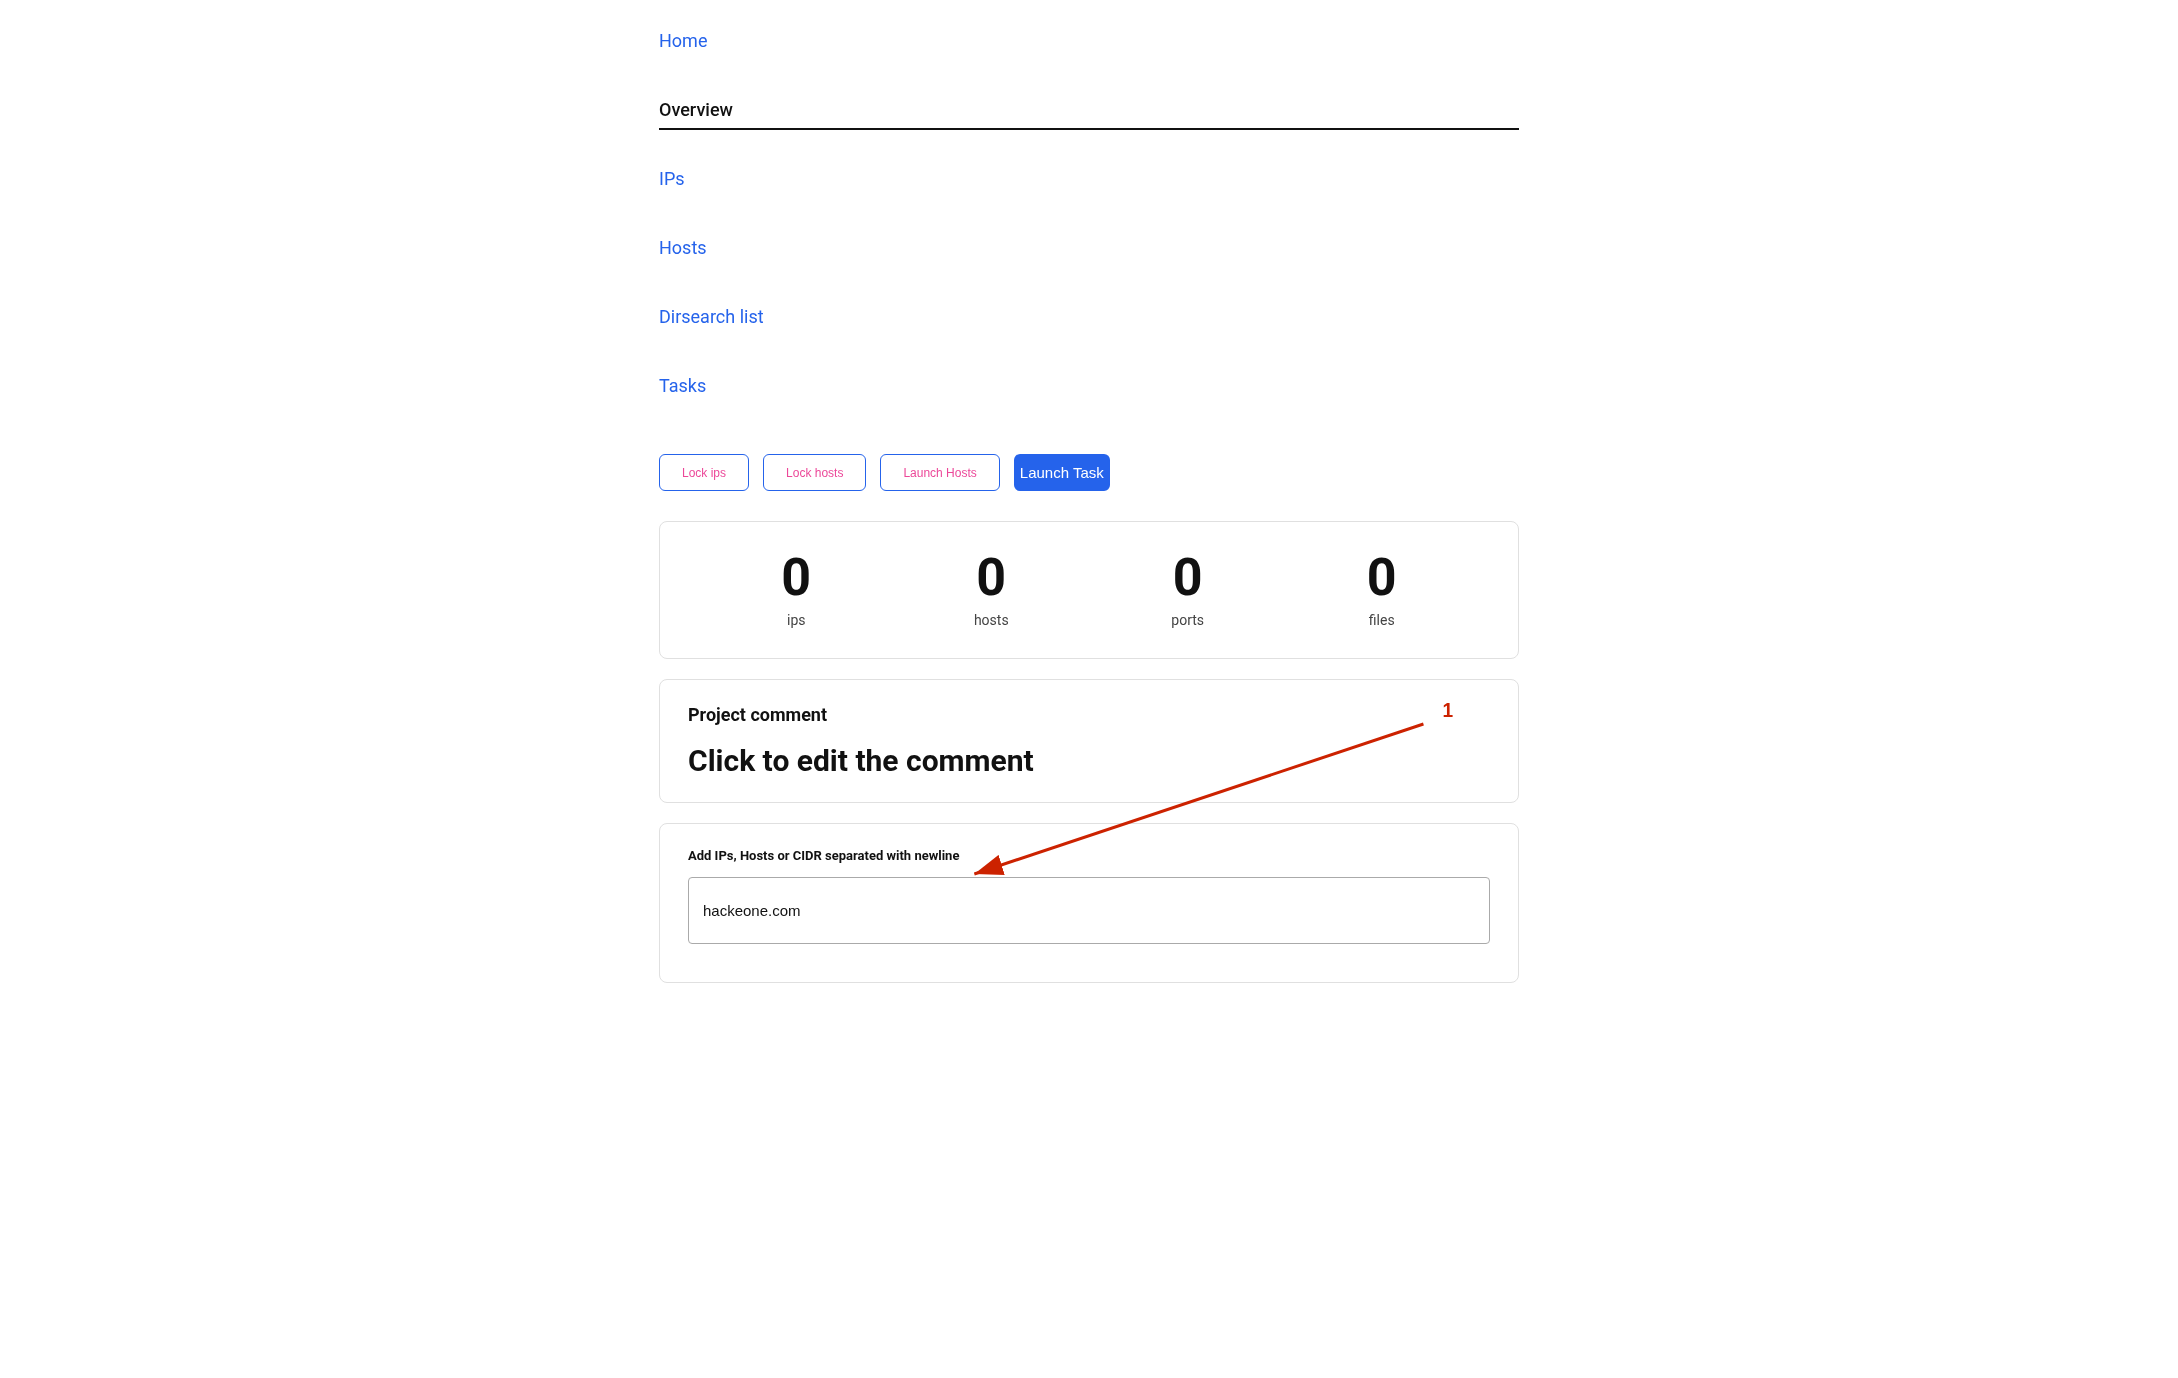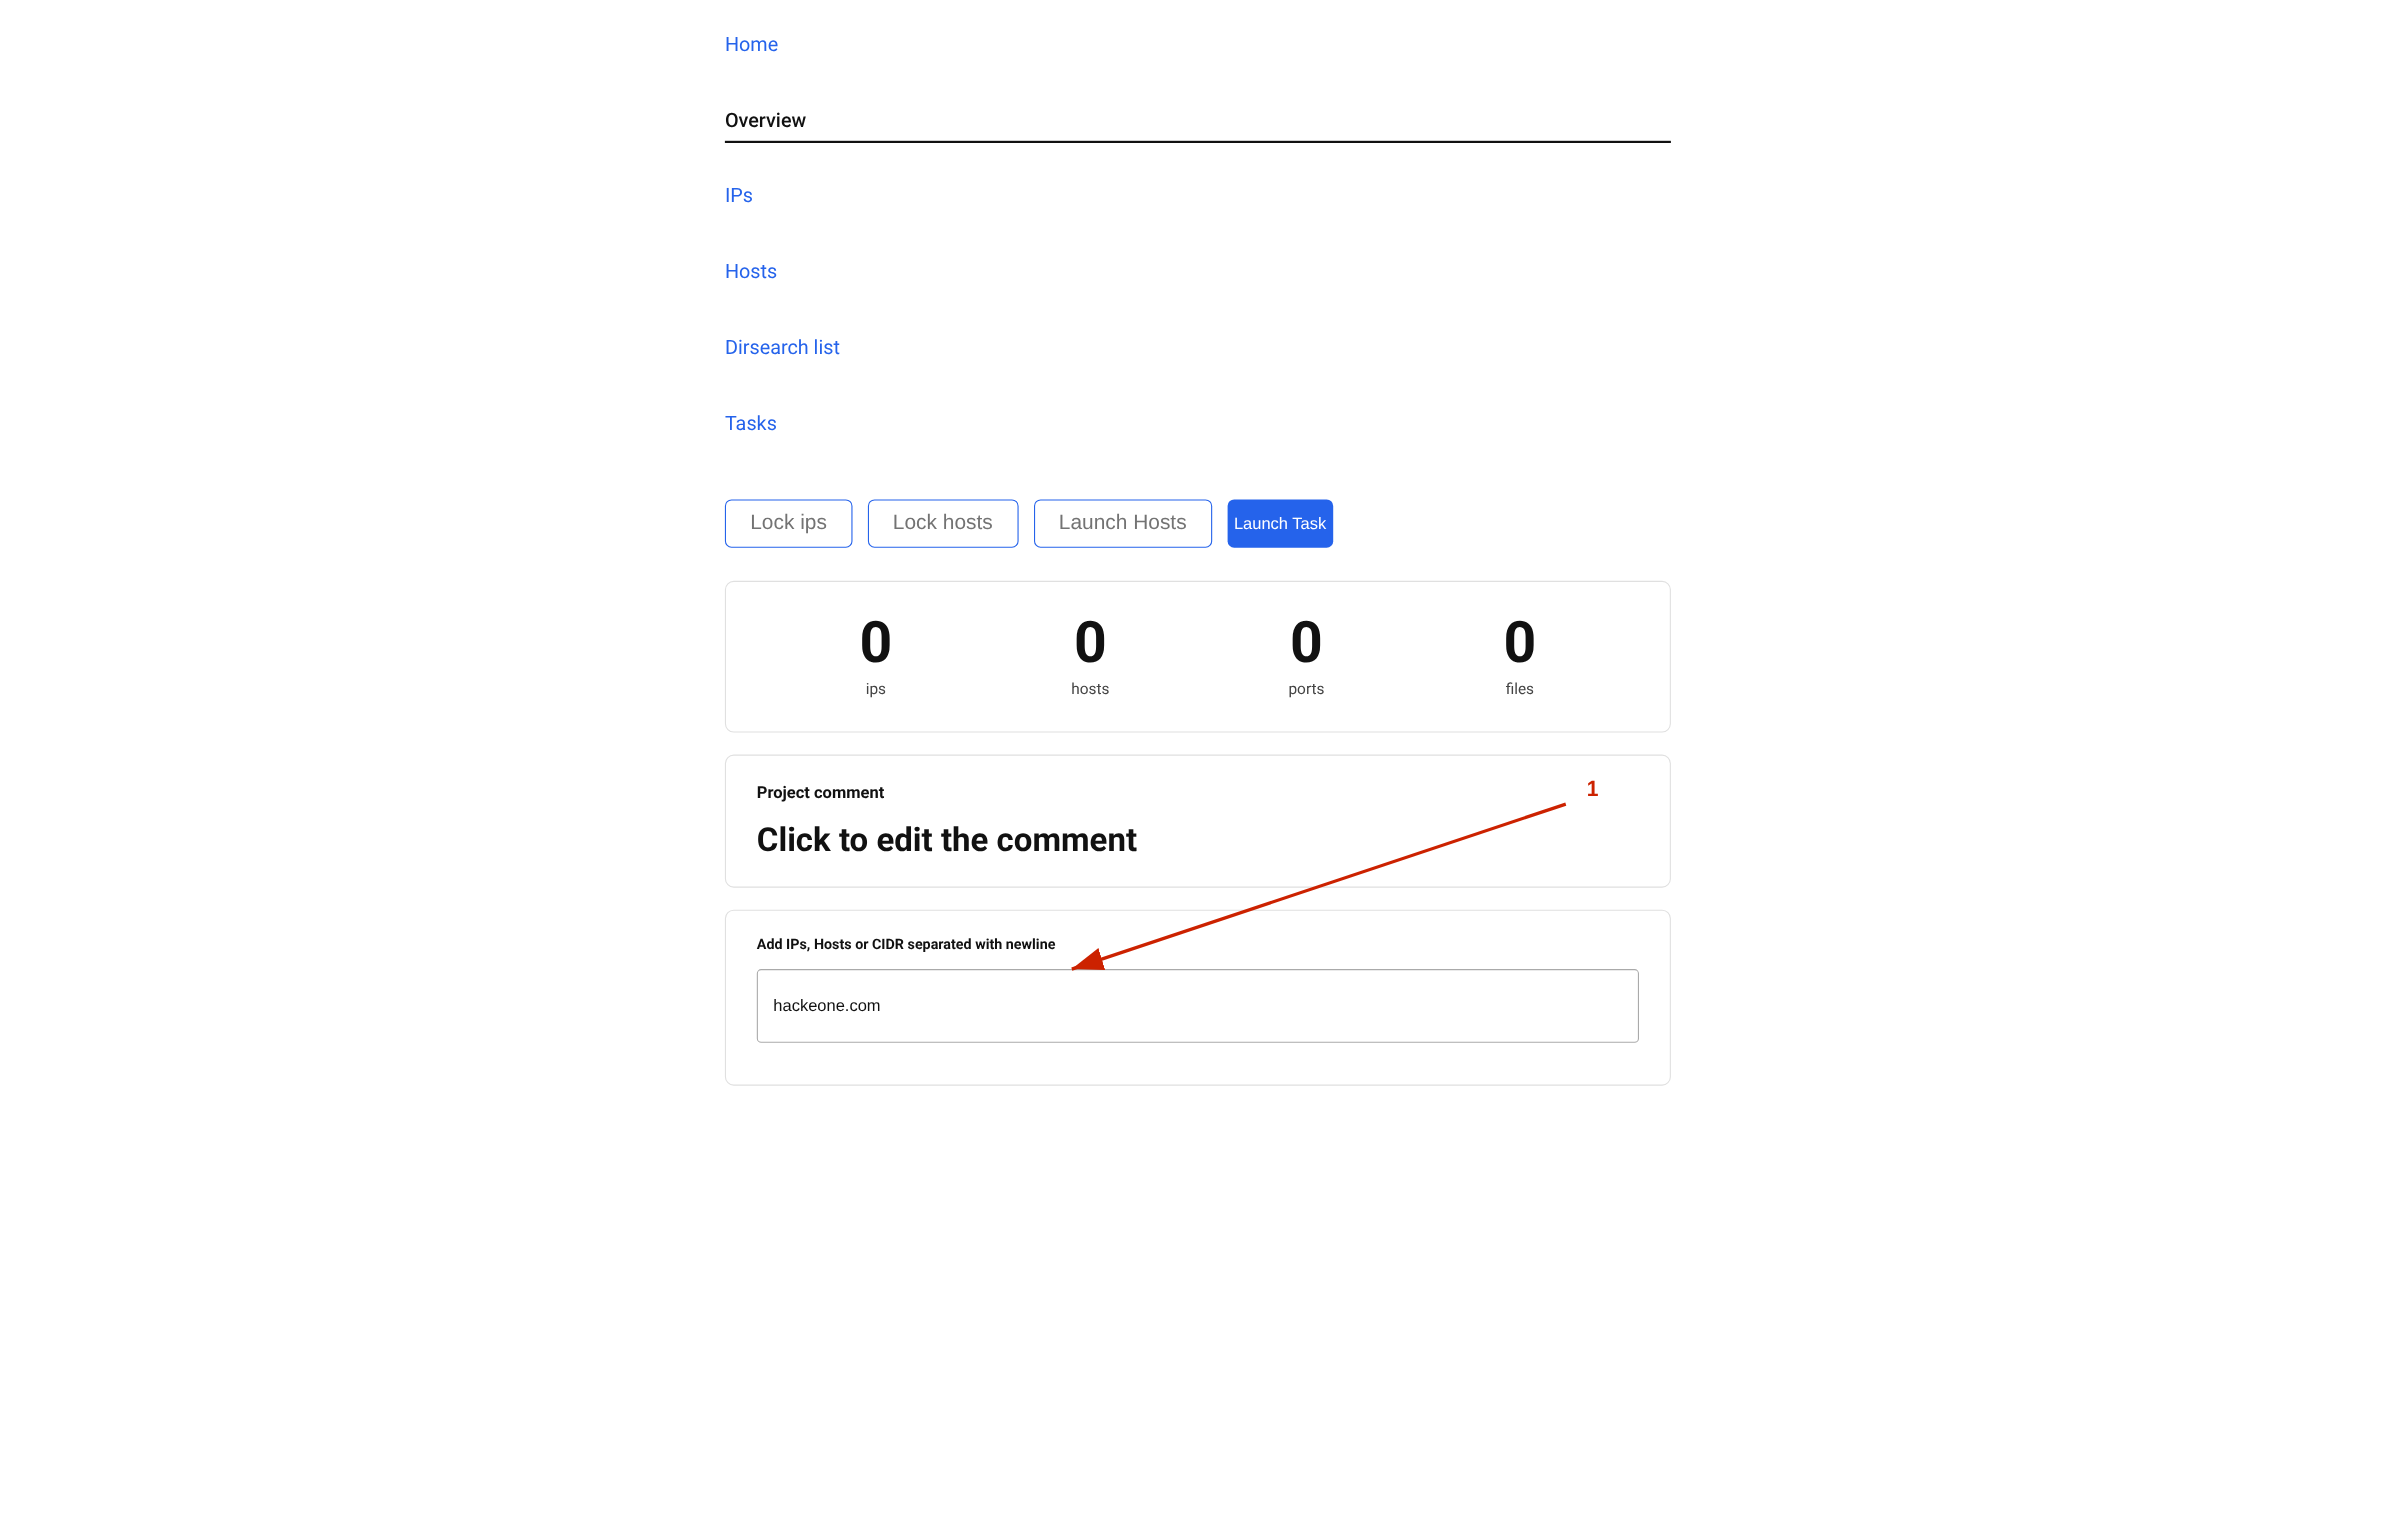--- a/index.html
+++ b/index.html
@@ -58,24 +58,24 @@
     
     .action-buttons {
       display: flex;
       gap: 14px;
       margin-bottom: 30px;
       flex-wrap: wrap;
     }
 
     .btn-outline {
       padding: 10px 22px;
-      font-size: 19px;
+      font-size: 12px;
       border: 1.5px solid #2563eb;
       background: #ffffff;
-      color: #737373;
+      color: #ec4899;
       border-radius: 6px;
       cursor: pointer;
       font-weight: 400;
     }
 
     .btn-primary {
       padding: 10px 6px;
       font-size: 15px;
       border: none;
       background: #2563eb;
@@ -116,21 +116,21 @@
     
     .project-comment-card {
       border: 1px solid #e0e0e0;
       border-radius: 8px;
       padding: 24px 28px;
       margin-bottom: 20px;
       position: relative;
     }
 
     .card-section-title {
-      font-size: 15px;
+      font-size: 18px;
       font-weight: 700;
       color: #111;
       margin-bottom: 18px;
     }
 
     .comment-placeholder {
       font-size: 30px;
       font-weight: 700;
       color: #111;
       cursor: pointer;

